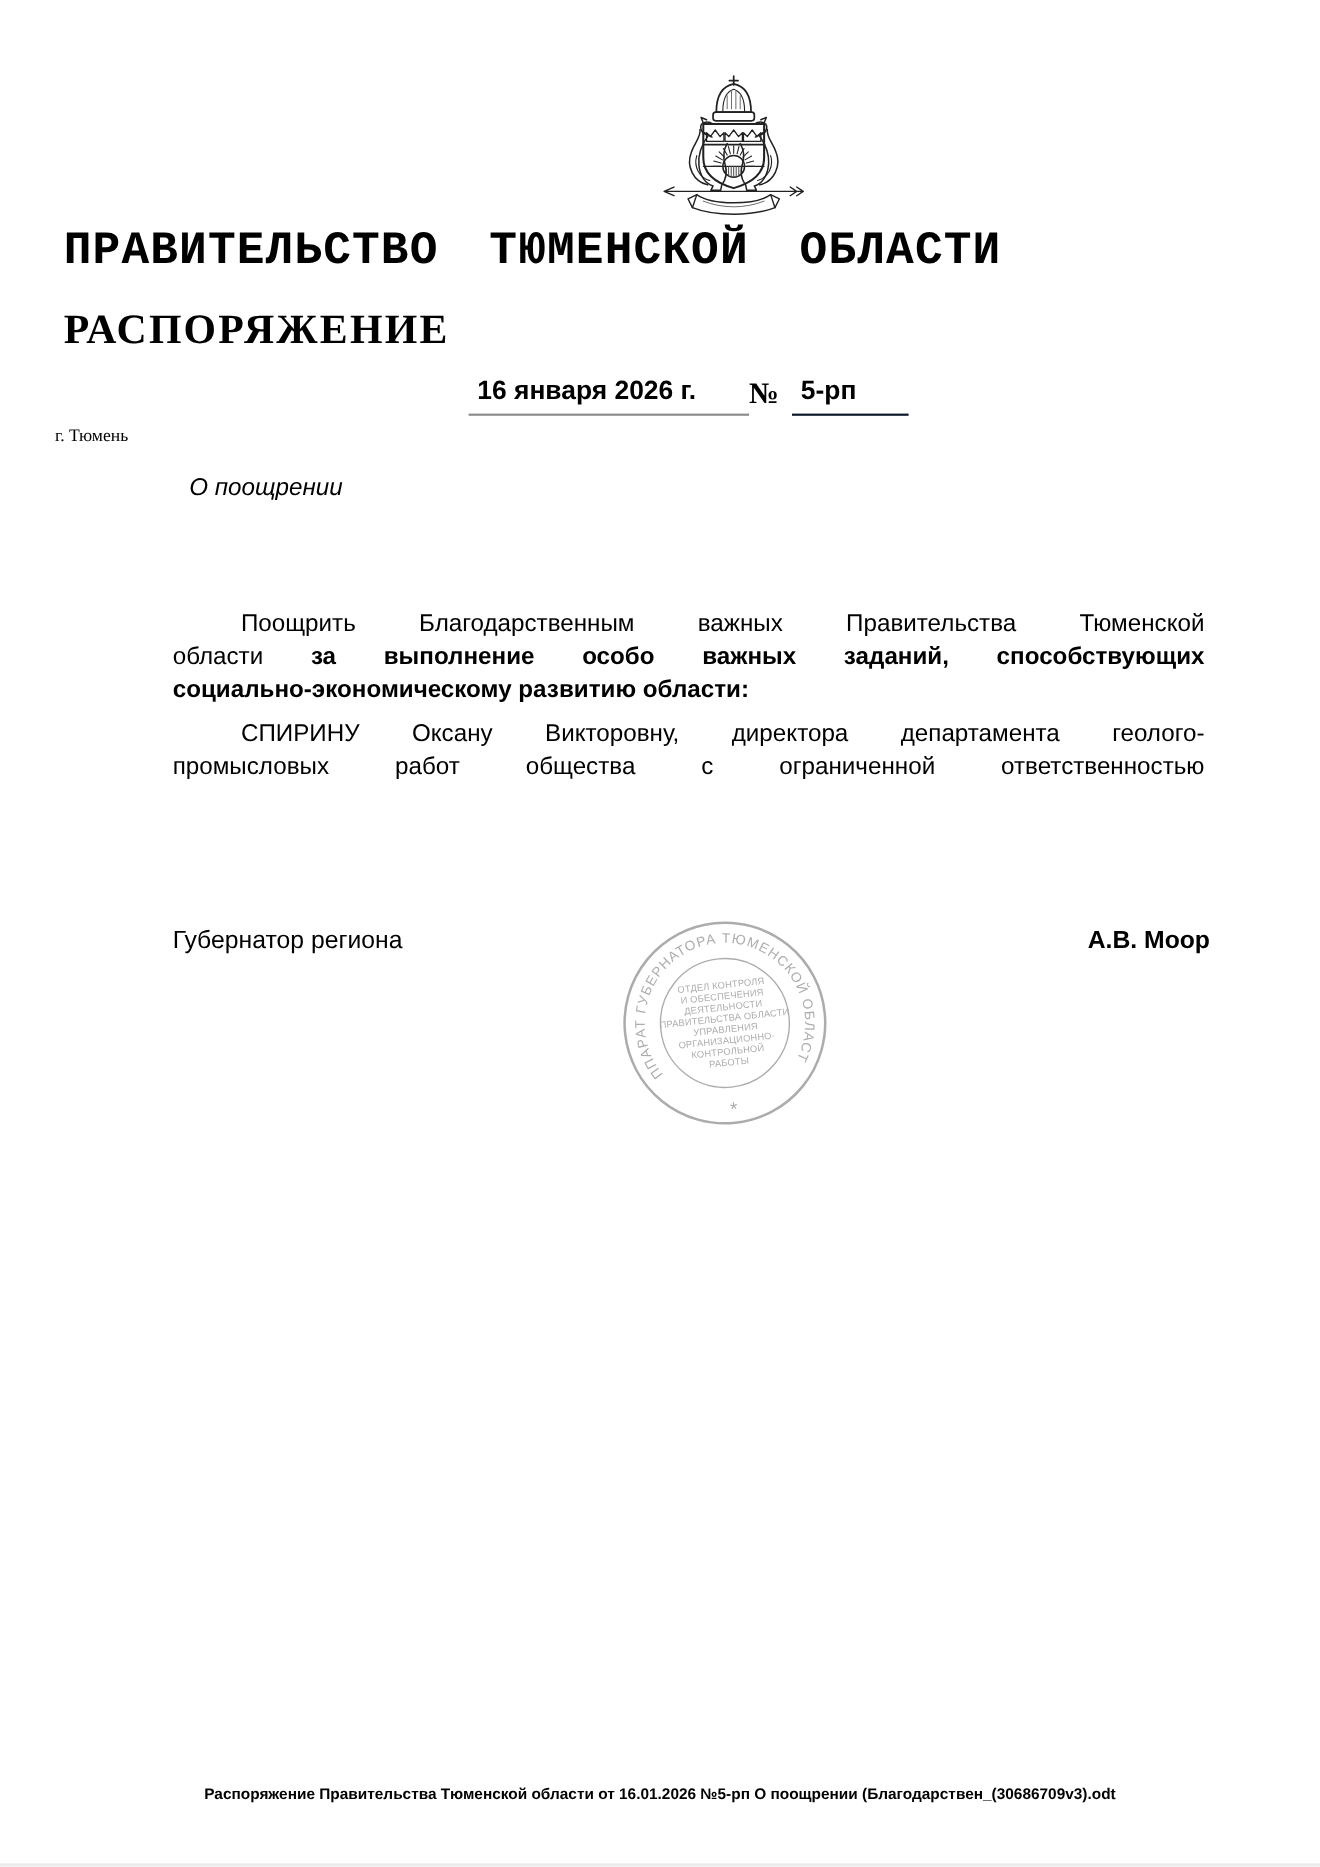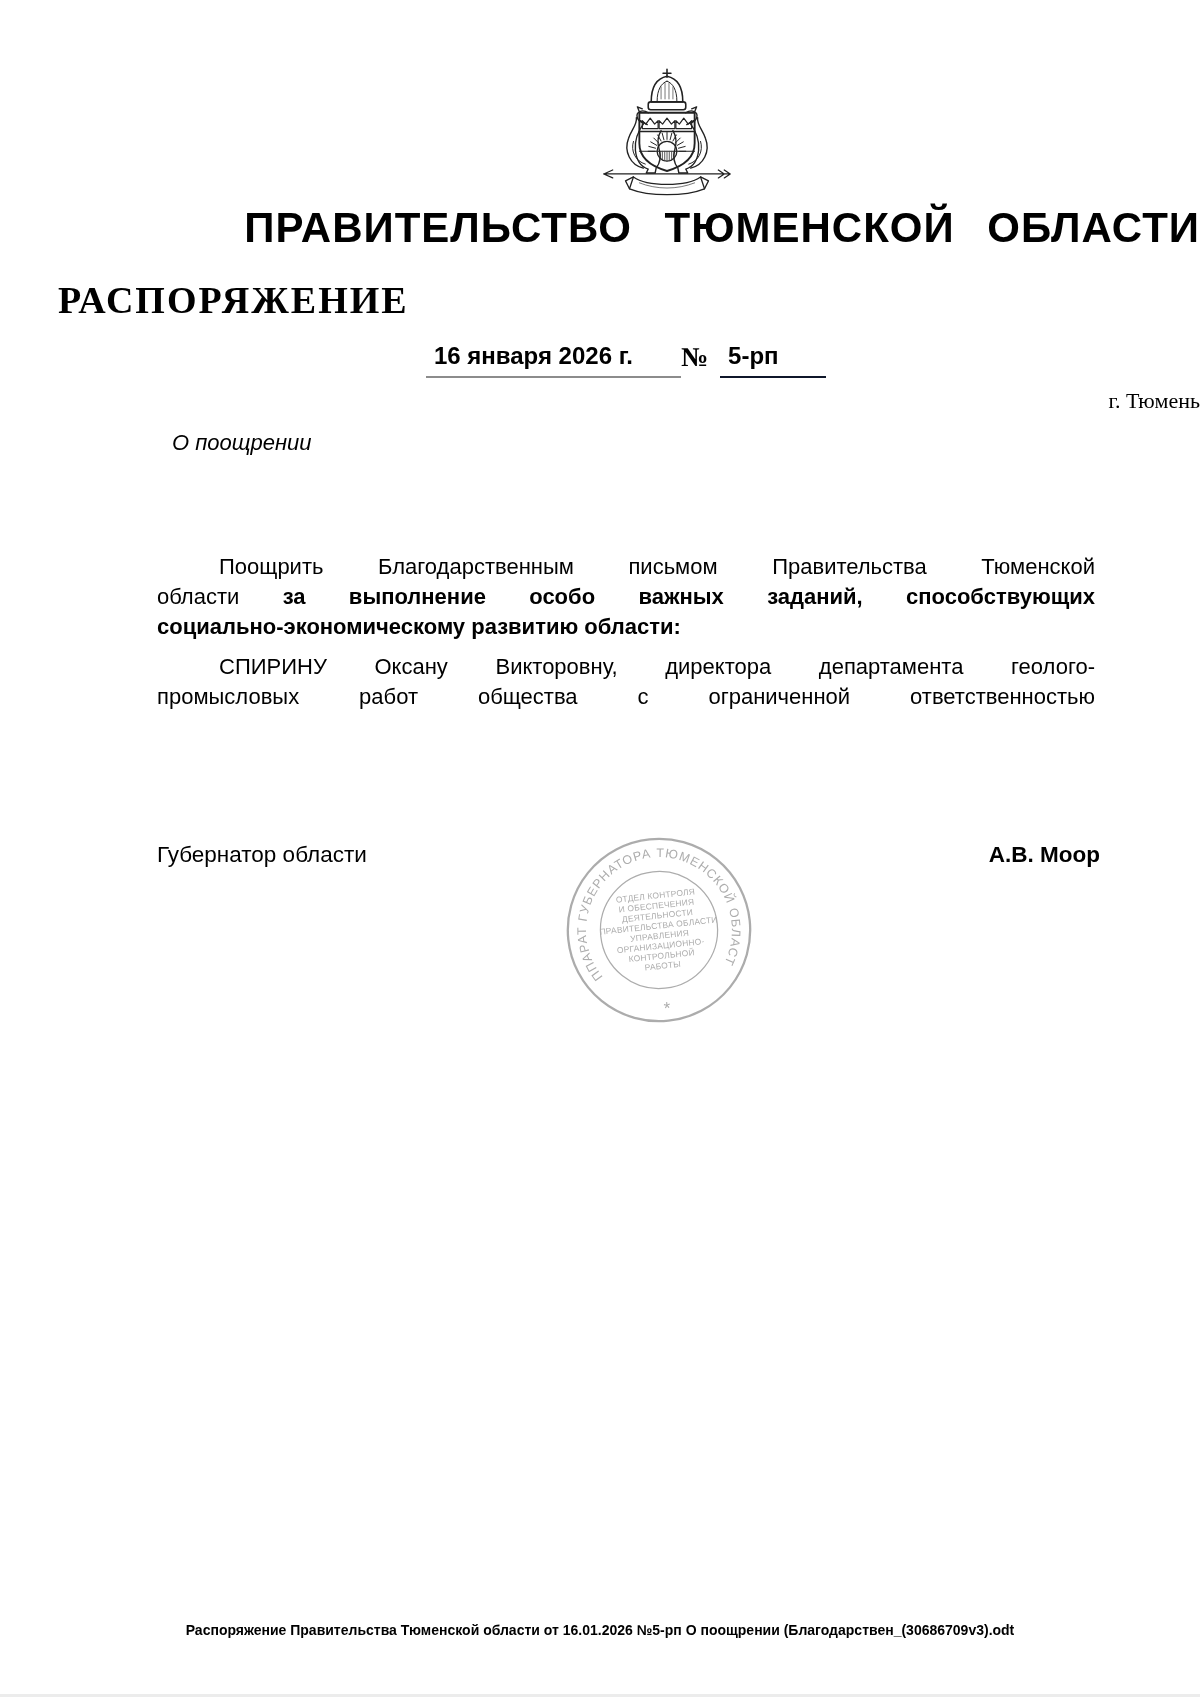--- a/index.html
+++ b/index.html
@@ -4,22 +4,22 @@
 <style>
   html,body{margin:0;padding:0;background:#ffffff;}
   .page{
     position:relative;width:1200px;height:1697px;background:#fff;color:#000;
     font-family:"Liberation Sans",sans-serif;overflow:hidden;
     border-bottom:3px solid #ececec;box-sizing:border-box;
   }
   
   .emblem{position:absolute;left:588px;top:64px;width:158px;height:138px;}
   .org-title{
-    position:absolute;top:204px;left:0;width:100%;padding-left:42px;box-sizing:border-box;
-    text-align:right;font-family:Liberation Sans, sans-serif;font-weight:bold;
+    position:absolute;top:204px;left:0;width:100%;padding-left:58px;box-sizing:border-box;
+    text-align:left;font-family:Liberation Mono, monospace;font-weight:bold;
     font-size:42px;letter-spacing:1px;word-spacing:20px;white-space:nowrap;
   }
   .doc-type{
     position:absolute;top:278px;left:0;width:100%;padding-left:58px;box-sizing:border-box;
     font-family:"Liberation Serif",serif;font-weight:bold;
     font-size:38px;letter-spacing:2px;
   }
   
   .meta-row{position:absolute;left:157px;top:342px;width:938px;display:flex;justify-content:center;align-items:flex-end;}
   .date-box{
@@ -27,21 +27,21 @@
     border-bottom:2px solid #8c8c8c;font-weight:bold;font-size:24px;white-space:nowrap;
   }
   .num-box{display:flex;align-items:flex-end;white-space:nowrap;}
   .num-sign{font-family:"Liberation Serif",serif;font-size:27px;font-weight:bold;padding-bottom:5px;}
   .num-val{
     display:inline-block;min-width:106px;margin-left:12px;padding:0 0 6px 8px;box-sizing:border-box;
     border-bottom:2px solid #0f172a;font-weight:bold;font-size:24px;
   }
   .place{
     position:absolute;top:388px;left:0;width:100%;padding-left:50px;box-sizing:border-box;
-    text-align:right;font-family:"Liberation Serif",serif;font-size:22px;
+    text-align:left;font-family:"Liberation Serif",serif;font-size:16px;
   }
   .subject{position:absolute;left:172px;top:430px;font-style:italic;font-size:22px;}
   
   .body-block{position:absolute;left:157px;top:552px;width:938px;font-size:22px;line-height:30px;}
   .jline{text-align:justify;text-align-last:justify;}
   .lline{text-align:left;}
   .ind{padding-left:62px;}
   .b{font-weight:bold;}
   .pgap{height:10px;}
   
@@ -120,33 +120,33 @@
       <span class="num-sign">№</span>
       <span class="num-val">5-рп</span>
     </span>
   </div>
 
   <div class="place">г. Тюмень</div>
 
   <div class="subject">О поощрении</div>
 
   <div class="body-block">
-    <div class="jline ind">Поощрить Благодарственным письмом Правительства Тюменской</div>
+    <div class="jline ind">Поощрить Благодарственным важных Правительства Тюменской</div>
     <div class="jline">
       <span>области</span>
       <span class="b">за выполнение особо важных заданий, способствующих</span>
     </div>
     <div class="lline b">социально-экономическому развитию области:</div>
     <div class="pgap"></div>
     <div class="jline ind">СПИРИНУ Оксану Викторовну, директора департамента геолого-</div>
     <div class="jline">промысловых работ общества с ограниченной ответственностью</div>
   </div>
 
   <div class="sig-row">
-    <span class="sig-title">Губернатор области</span>
+    <span class="sig-title">Губернатор региона</span>
     <span class="sig-name">А.В. Моор</span>
   </div>
 
   <svg class="stamp" viewBox="-100 -100 200 200">
     <circle cx="0" cy="0" r="95" stroke="#a6a6a6" stroke-width="2.4" fill="none"></circle>
     <circle cx="0" cy="0" r="61" stroke="#a6a6a6" stroke-width="1.3" fill="none"></circle>
     <defs>
       <path id="ringPath" d="M -62.3 43.6 A 76 76 0 1 1 62.3 43.6" fill="none"></path>
     </defs>
     <text class="ring-text">

